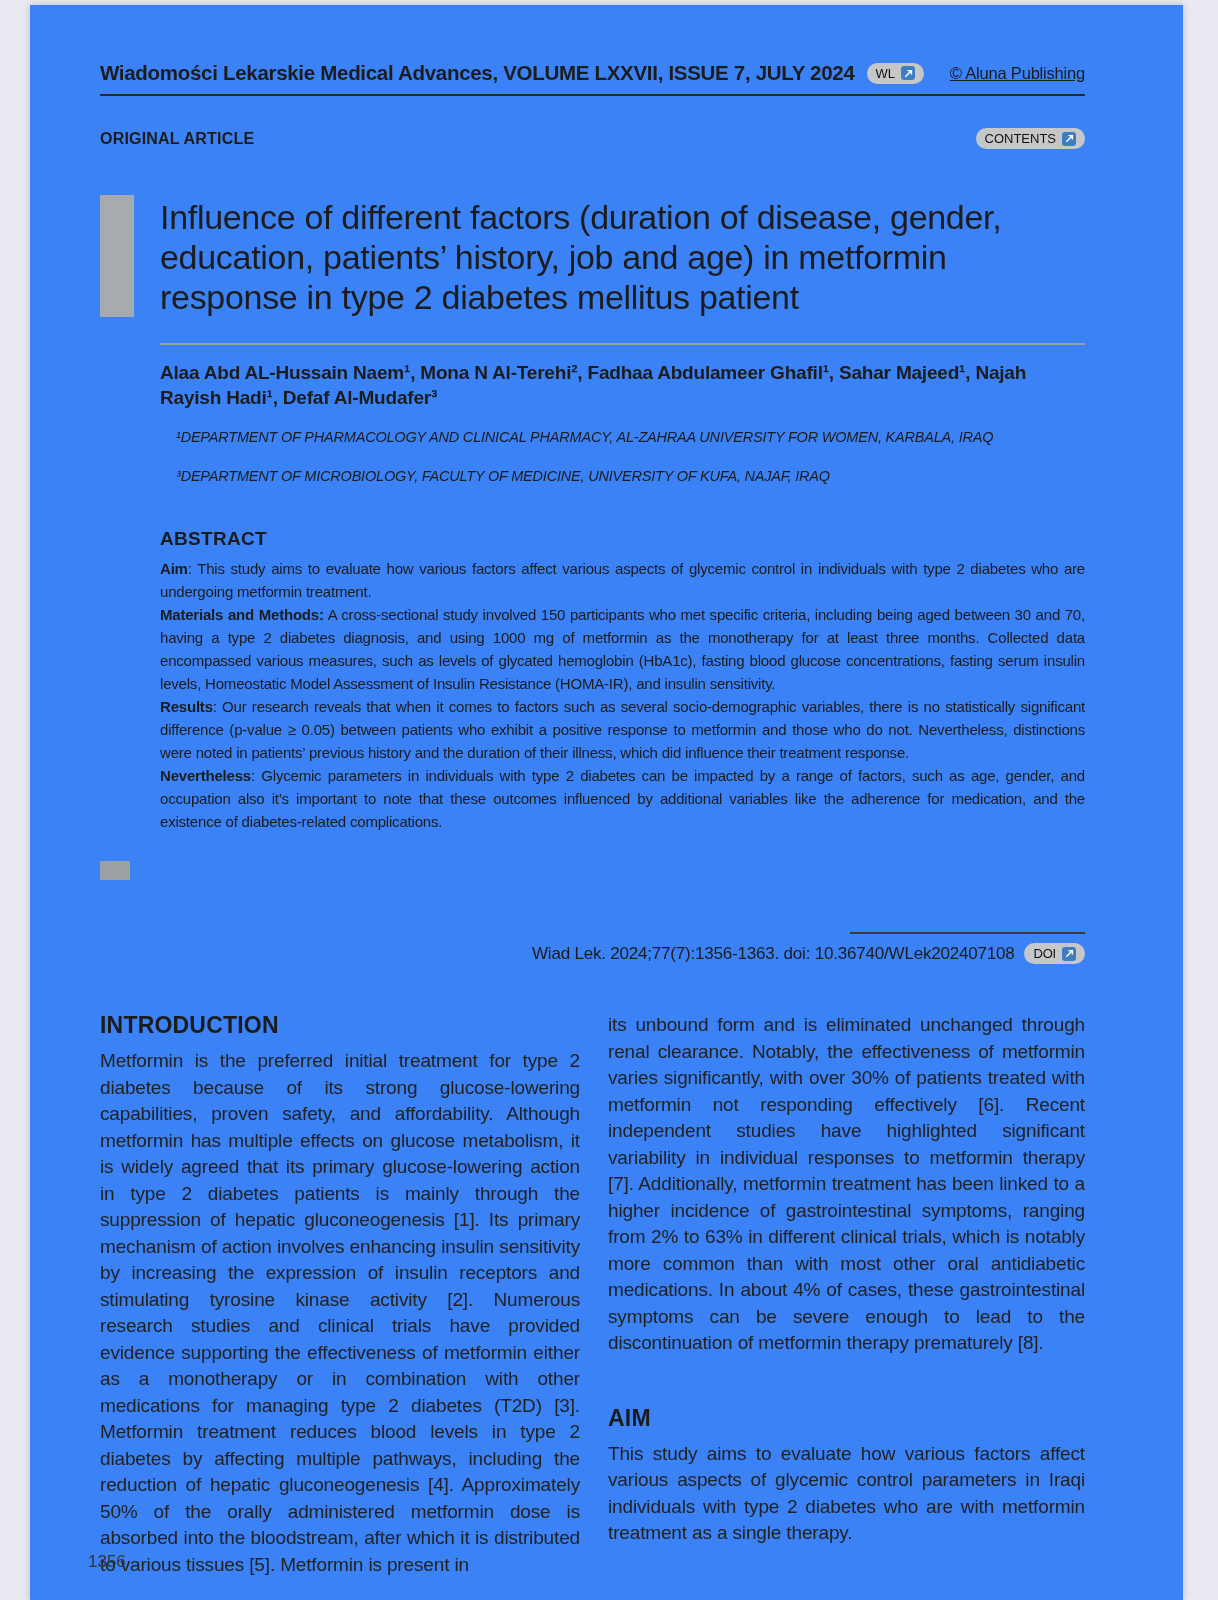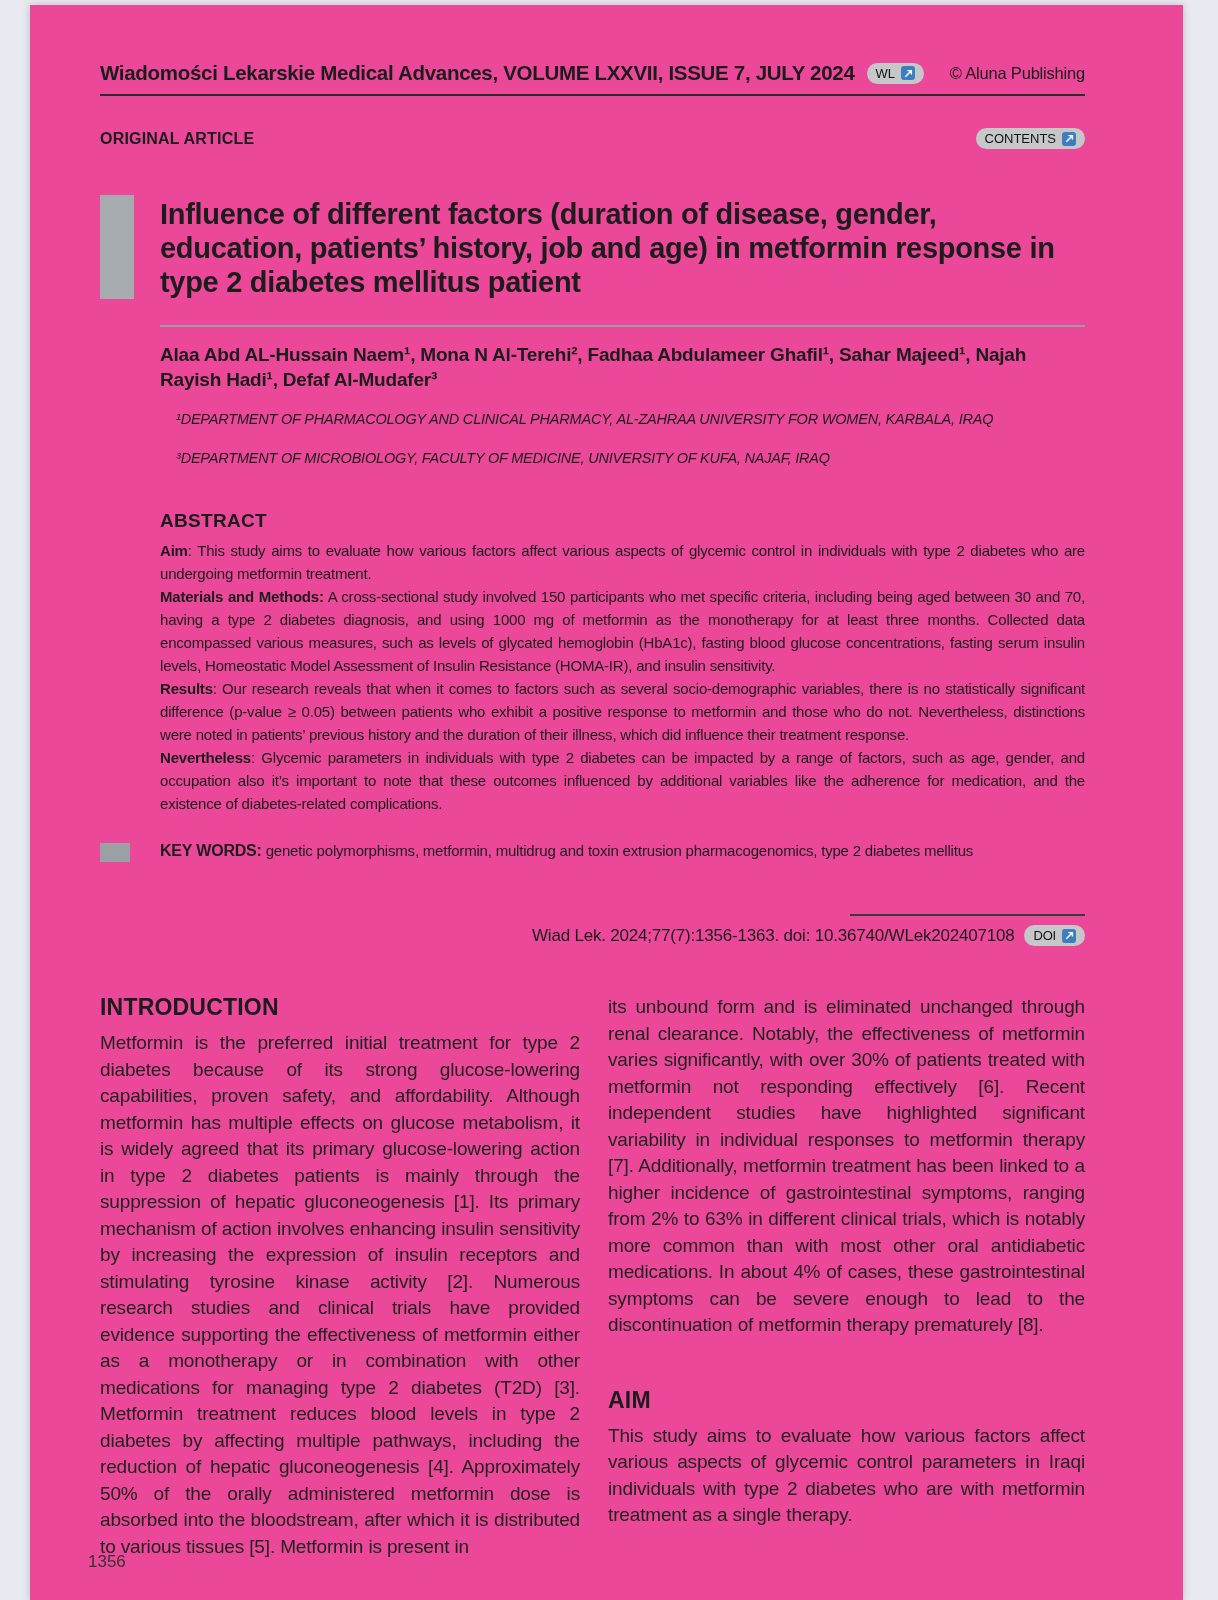--- a/index.html
+++ b/index.html
@@ -7,48 +7,48 @@
   body {
     width: 1218px; height: 1600px;
     background: #e9eaf1;
     font-family: "Liberation Sans", sans-serif;
     color: #1c1c1c;
     position: relative;
   }
   .page {
     position: absolute; left: 30px; top: 5px;
     width: 1153px; height: 1595px;
-    background: #ec4899;
+    background: #3b82f6;
     box-shadow: 0 0 7px rgba(40,40,60,0.25);
     padding: 56px 98px 0 70px;
     overflow: hidden;
   }
   
   .masthead { display: flex; justify-content: space-between; align-items: center; }
   .masthead-left { display: flex; align-items: center; gap: 12px; }
   .journal-title { font-weight: bold; font-size: 20.5px; letter-spacing: -0.3px; white-space: nowrap; }
-  .publisher { font-size: 16.5px; letter-spacing: -0.2px; }
+  .publisher { font-size: 16.5px; letter-spacing: -0.2px; text-decoration: underline; }
   .badge {
     display: inline-flex; align-items: center; gap: 6px;
     background: #c6c7c9; border-radius: 12px;
     padding: 3px 9px; font-weight: normal; font-size: 13px; color: #111;
     cursor: pointer; white-space: nowrap;
   }
   .link-icon {
     width: 14px; height: 14px; background: #3c7ec0; border-radius: 3px;
     display: inline-flex; align-items: center; justify-content: center; flex: none;
   }
   .masthead-rule { height: 2px; background: #2b2b2b; margin-top: 9px; }
   
   .article-type-row { display: flex; justify-content: space-between; align-items: center; margin-top: 32px; gap: 40px; }
   .article-type { font-size: 16px; font-weight: bold; letter-spacing: 0.2px; }
   
   .title-block { display: flex; gap: 26px; margin-top: 46px; }
   .title-bar { width: 34px; background: #a6abb0; flex: none; }
-  .title { font-size: 29px; line-height: 34px; font-weight: bold; letter-spacing: -0.3px; margin: 2px 0 0 0; }
+  .title { font-size: 34px; line-height: 40px; font-weight: normal; letter-spacing: -0.3px; margin: 2px 0 0 0; }
   
   .indent { margin-left: 60px; }
   .title-rule { border: none; border-top: 2px solid #9a9da1; margin: 26px 0 0 0; }
   .authors { font-size: 19px; font-weight: bold; line-height: 25px; margin: 15px 0 7px 0; letter-spacing: -0.2px; }
   .affiliation { font-size: 14.5px; line-height: 23px; margin: 16px; letter-spacing: -0.2px; font-style: italic; }
   .abstract-heading { font-size: 19px; font-weight: bold; letter-spacing: 0.3px; margin: 40px 0 7px 0; }
   .abstract-para { font-size: 15px; line-height: 23px; margin: 0; text-align: justify; letter-spacing: -0.2px; }
   .abstract-para b { font-size: 15px; }
   
   .keywords-row { display: flex; align-items: flex-start; gap: 30px; margin-top: 27px; }
@@ -115,21 +115,20 @@
 
     <h2 class="abstract-heading">ABSTRACT</h2>
     <p class="abstract-para"><b>Aim</b><span>: This study aims to evaluate how various factors affect various aspects of glycemic control in individuals with type 2 diabetes who are undergoing metformin treatment.</span></p>
     <p class="abstract-para"><b>Materials and Methods:</b><span> A cross-sectional study involved 150 participants who met specific criteria, including being aged between 30 and 70, having a type 2 diabetes diagnosis, and using 1000 mg of metformin as the monotherapy for at least three months. Collected data encompassed various measures, such as levels of glycated hemoglobin (HbA1c), fasting blood glucose concentrations, fasting serum insulin levels, Homeostatic Model Assessment of Insulin Resistance (HOMA-IR), and insulin sensitivity.</span></p>
     <p class="abstract-para"><b>Results</b><span>: Our research reveals that when it comes to factors such as several socio-demographic variables, there is no statistically significant difference (p-value ≥ 0.05) between patients who exhibit a positive response to metformin and those who do not. Nevertheless, distinctions were noted in patients’ previous history and the duration of their illness, which did influence their treatment response.</span></p>
     <p class="abstract-para"><b>Nevertheless</b><span>: Glycemic parameters in individuals with type 2 diabetes can be impacted by a range of factors, such as age, gender, and occupation also it’s important to note that these outcomes influenced by additional variables like the adherence for medication, and the existence of diabetes-related complications.</span></p>
   </div>
 
   <div class="keywords-row">
     <div class="kw-square"></div>
-    <p class="keywords"><b>KEY WORDS:</b><span> genetic polymorphisms, metformin, multidrug and toxin extrusion pharmacogenomics, type 2 diabetes mellitus</span></p>
   </div>
 
   <div class="citation-block">
     <div class="citation-rule"></div>
     <div class="citation-line">
       <span>Wiad Lek. 2024;77(7):1356-1363. doi: 10.36740/WLek202407108</span>
       <span class="badge">
         <span>DOI</span>
         <span class="link-icon">
           <svg width="9" height="9" viewBox="0 0 10 10">

